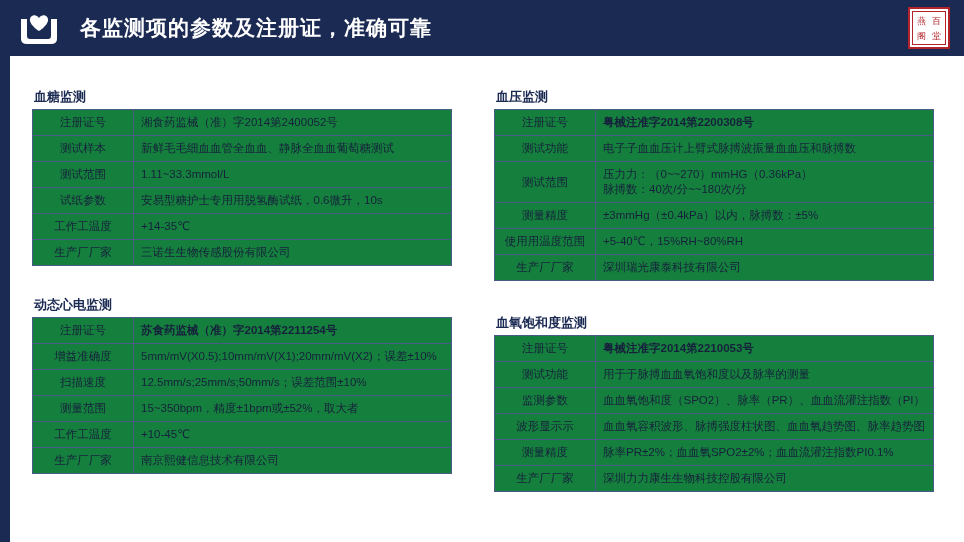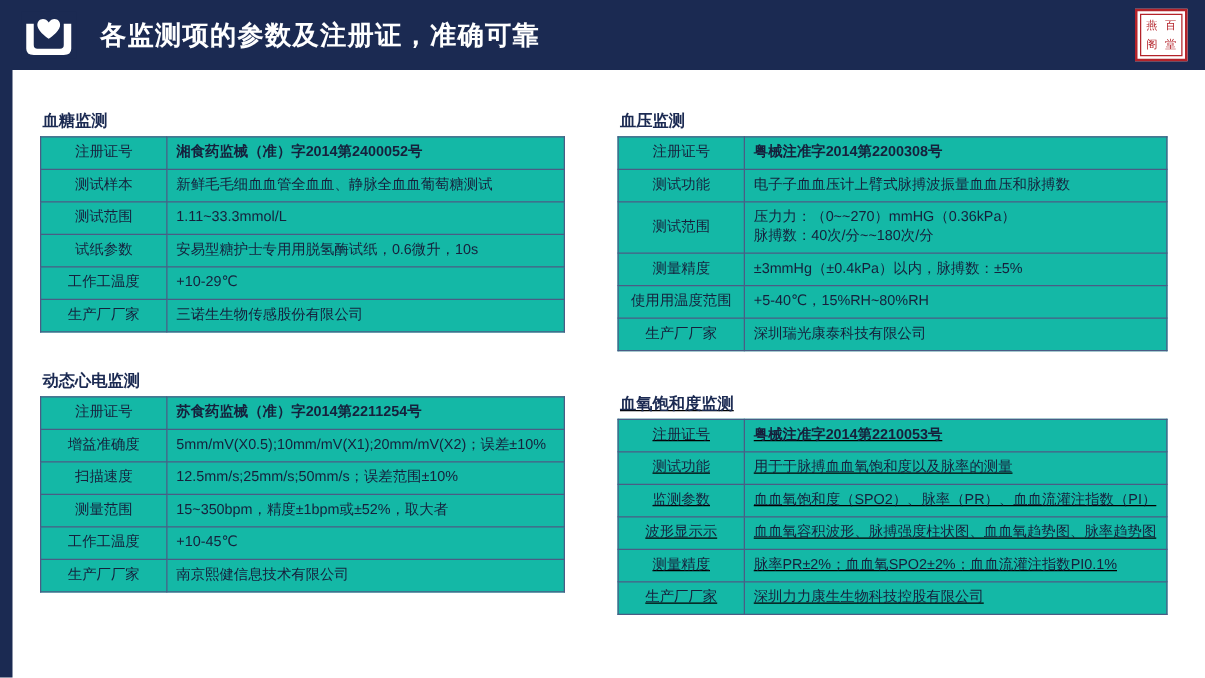--- a/index.html
+++ b/index.html
@@ -63,21 +63,21 @@
   }
   .panel{position:absolute;}
   .panel-title{
     font-size:13px;color:#1b2a52;font-weight:bold;
     margin-bottom:3px;padding-left:2px;
   }
   table.spec{
     border-collapse:collapse;
     border:1.5px solid #1b2a52;
     table-layout:fixed;
-    background:#14b8a6;
+    background:#15803d;
   }
   table.spec td{
     border:1px solid #4a5c85;
     font-size:11.5px;
     color:#16203c;
     padding:5px 7px;
     vertical-align:middle;
     line-height:15px;
   }
   table.spec td.key{
@@ -114,37 +114,37 @@
 <div class="left-bar"></div>
 
 <div class="content">
 
   <div class="panel" style="left:32px;top:32px;width:420px;">
     <div class="panel-title">血糖监测</div>
     <table class="spec" style="width:420px;">
       <tbody>
         <tr>
           <td class="key">注册证号</td>
-          <td class="val" style="font-weight:bold;">湘食药监械（准）字2014第2400052号</td>
+          <td class="val" style="font-weight:normal;">湘食药监械（准）字2014第2400052号</td>
         </tr>
         <tr>
           <td class="key">测试样本</td>
           <td class="val">新鲜毛毛细血血管全血血、静脉全血血葡萄糖测试</td>
         </tr>
         <tr>
           <td class="key">测试范围</td>
           <td class="val">1.11~33.3mmol/L</td>
         </tr>
         <tr>
           <td class="key">试纸参数</td>
           <td class="val">安易型糖护士专用用脱氢酶试纸，0.6微升，10s</td>
         </tr>
         <tr>
           <td class="key">工作工温度</td>
-          <td class="val">+10-29℃</td>
+          <td class="val">+14-35℃</td>
         </tr>
         <tr>
           <td class="key">生产厂厂家</td>
           <td class="val">三诺生生物传感股份有限公司</td>
         </tr>
       </tbody>
     </table>
   </div>
 
   <div class="panel" style="left:494px;top:32px;width:440px;">
@@ -205,21 +205,21 @@
           <td class="val">+10-45℃</td>
         </tr>
         <tr>
           <td class="key">生产厂厂家</td>
           <td class="val">南京熙健信息技术有限公司</td>
         </tr>
       </tbody>
     </table>
   </div>
 
-  <div class="panel" style="left:494px;top:258px;width:396px;text-decoration:underline;">
+  <div class="panel" style="left:494px;top:258px;width:396px;">
     <div class="panel-title">血氧饱和度监测</div>
     <table class="spec" style="width:440px;">
       <tbody>
         <tr>
           <td class="key">注册证号</td>
           <td class="val" style="font-weight:bold;">粤械注准字2014第2210053号</td>
         </tr>
         <tr>
           <td class="key">测试功能</td>
           <td class="val">用于于脉搏血血氧饱和度以及脉率的测量</td>

